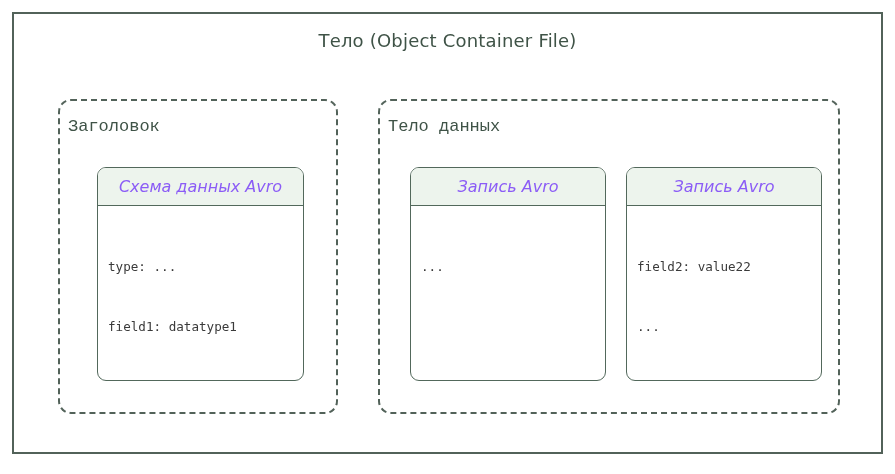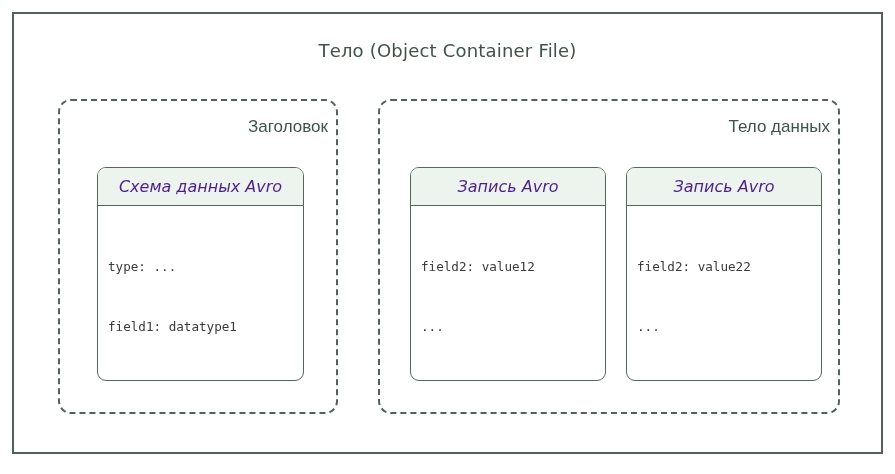--- a/index.html
+++ b/index.html
@@ -29,21 +29,21 @@
     width: 871px;
     height: 442px;
     box-sizing: border-box;
     border: 2px solid #526259;
     background: #ffffff;
   }
 
   .outer-title {
     position: absolute;
     left: 0;
-    top: 26px;
+    top: 16px;
     width: 100%;
     text-align: center;
     font-family: "DejaVu Sans", sans-serif;
     font-size: 18px;
     font-weight: 400;
     letter-spacing: 0.2px;
     color: #3f5347;
     white-space: nowrap;
   }
 
@@ -55,22 +55,22 @@
     border-radius: 13px;
     background: transparent;
   }
   .group-header {
     width: 100%;
     box-sizing: border-box;
     position: absolute;
     left: 0;
     top: 16px;
     padding: 0 8px;
-    text-align: right;
-    font-family: Liberation Sans, sans-serif;
+    text-align: left;
+    font-family: Liberation Mono, monospace;
     font-size: 17px;
     color: #3f5347;
     white-space: nowrap;
   }
 
   .group-left {
     left: 58px;
     top: 99px;
     width: 280px;
     height: 315px;
@@ -94,21 +94,21 @@
   .card-header {
     box-sizing: border-box;
     height: 38px;
     line-height: 38px;
     background: #edf4ed;
     border-bottom: 1.6px solid #52685b;
     text-align: center;
     font-family: "DejaVu Sans", sans-serif;
     font-size: 16px;
     font-style: italic;
-    color: #4c1d95;
+    color: #8b5cf6;
     white-space: nowrap;
   }
   .card-body {
     box-sizing: border-box;
     padding: 11px 0 0 10px;
     font-family: "DejaVu Sans Mono", monospace;
     font-size: 12.6px;
     line-height: 20px;
     color: #3a3a3a;
     white-space: pre;
@@ -161,21 +161,20 @@
     </div>
   </div>
 
   <div class="group group-right">
     <div class="group-header">Тело данных</div>
   </div>
 
   <div class="card card-record-1">
     <div class="card-header">Запись Avro</div>
     <div class="card-body">
-      <div class="line">field2: value12</div>
       <div class="line">...</div>
       
     </div>
   </div>
 
   <div class="card card-record-2">
     <div class="card-header">Запись Avro</div>
     <div class="card-body">
       <div class="line">field2: value22</div>
       <div class="line">...</div>

